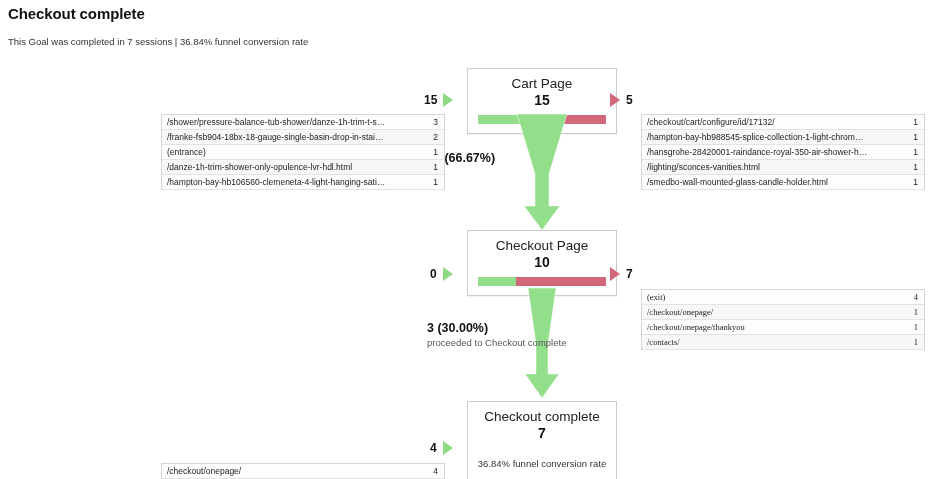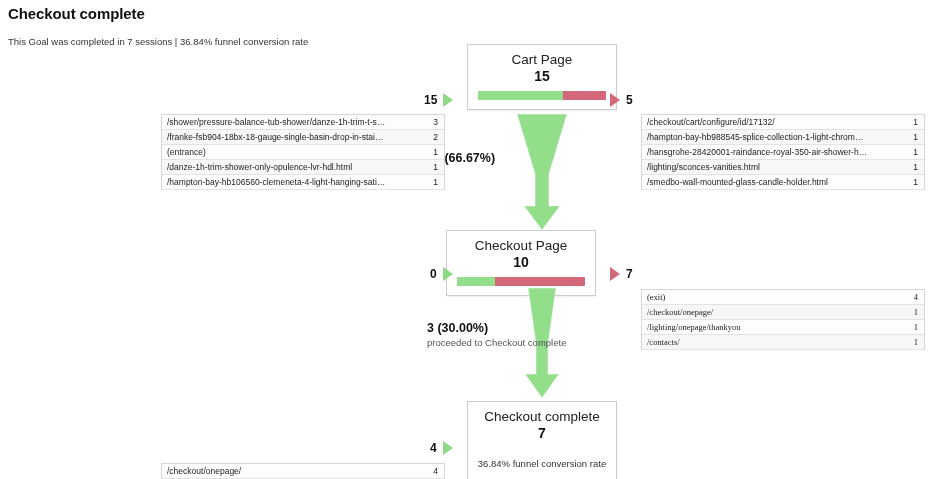--- a/index.html
+++ b/index.html
@@ -159,21 +159,21 @@
     text-align: right;
     color: #222222;
   }
 </style>
 </head>
 <body>
 
 <div id="page-title">Checkout complete</div>
 <div id="page-subtitle">This Goal was completed in 7 sessions | 36.84% funnel conversion rate</div>
 
-<div class="step-box" style="left:467px; top:44px;">
+<div class="step-box" style="left:467px; top:68px;">
   <div class="step-title">Cart Page</div>
   <div class="step-count">15</div>
   <div class="step-bar">
     <div class="step-bar-fill" style="width:66.67%;"></div>
   </div>
 </div>
 
 <div class="marker" style="left:424px; top:93px;">
   <span class="num-left">15</span>
   <span class="tri tri-green"></span>
@@ -185,21 +185,21 @@
 
 <div class="connector" style="left:467px; top:114px; width:150px; height:118px;">
   <svg width="150" height="118" viewBox="0 0 150 118">
     <path d="M 50 0 L 100 0 L 82 60 L 82 92 L 93 92 L 75 116 L 57 92 L 68 92 L 68 60 Z" fill="#93de8a" stroke="#ffffff" stroke-width="0.5"></path>
   </svg>
   <div class="connector-label" style="top:36px;">
     <div class="big">10 (66.67%)</div>
   </div>
 </div>
 
-<div class="step-box" style="left:446px; top:230px;text-align:center;">
+<div class="step-box" style="left:467px; top:230px;text-align:center;">
   <div class="step-title">Checkout Page</div>
   <div class="step-count">10</div>
   <div class="step-bar">
     <div class="step-bar-fill" style="width:30%;"></div>
   </div>
 </div>
 
 <div class="marker" style="left:430px; top:267px;">
   <span class="num-left">0</span>
   <span class="tri tri-green"></span>
@@ -279,21 +279,21 @@
 <div class="side-table" style="left:641px; top:289px; width:284px;font-family:Liberation Serif, serif;">
   <div class="side-row">
     <span class="side-label">(exit)</span>
     <span class="side-value">4</span>
   </div>
   <div class="side-row">
     <span class="side-label">/checkout/onepage/</span>
     <span class="side-value">1</span>
   </div>
   <div class="side-row">
-    <span class="side-label">/lighting/onepage/thankyou</span>
+    <span class="side-label">/checkout/onepage/thankyou</span>
     <span class="side-value">1</span>
   </div>
   <div class="side-row">
     <span class="side-label">/contacts/</span>
     <span class="side-value">1</span>
   </div>
 </div>
 
 <div class="side-table" style="left:161px; top:463px; width:284px;">
   <div class="side-row">

